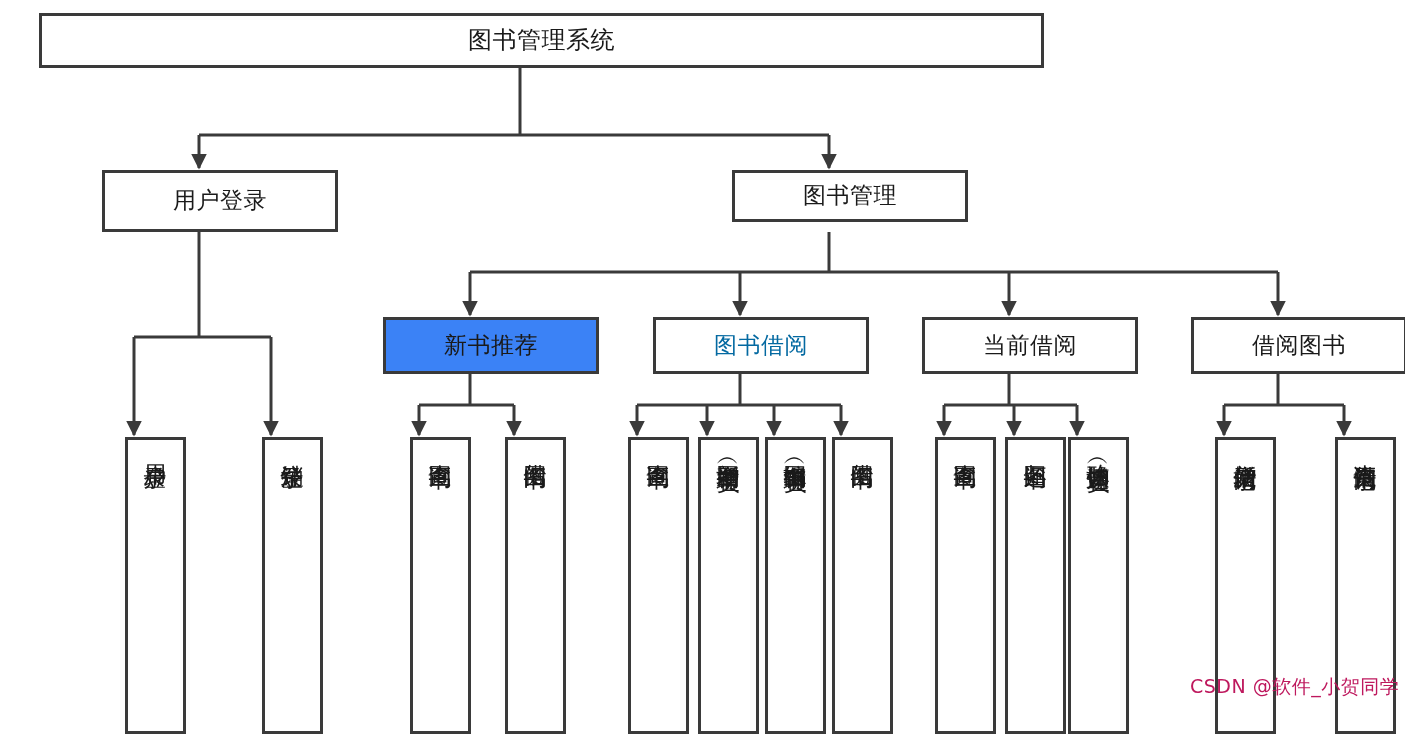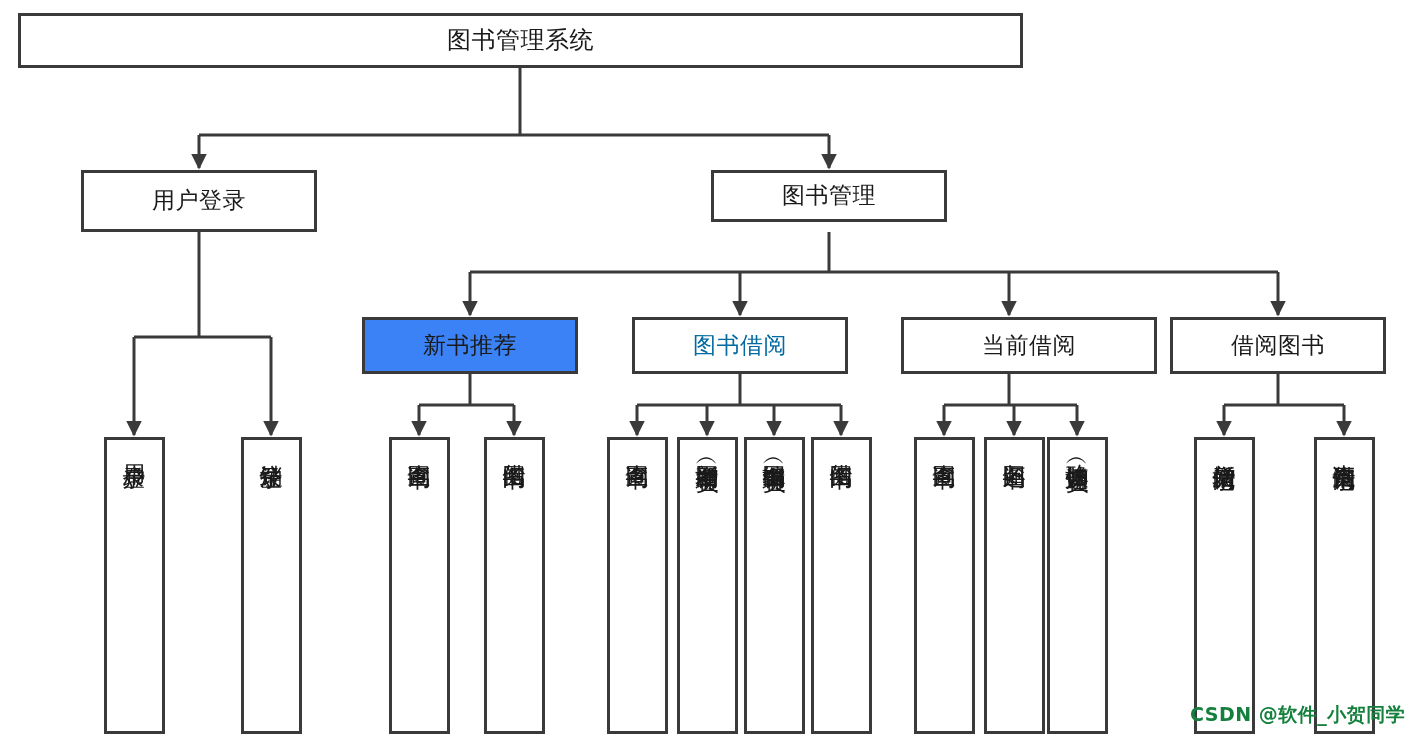--- a/index.html
+++ b/index.html
@@ -26,20 +26,21 @@
   }
   .node {
     position: absolute;
     box-sizing: border-box;
     border: 3px solid #3b82f6;
     background: #ffffff;
     display: flex;
     align-items: center;
     justify-content: center;
     color: #1a1a1a;
+    margin-left: 21px;
   }
   .node-label {
     display: block;
     text-align: center;
     line-height: 1.18;
     letter-spacing: 0.5px;
   }
   .h-node .node-label {
     font-size: 23px;
   }
@@ -55,27 +56,26 @@
     writing-mode: vertical-rl;
     text-orientation: upright;
     font-size: 23px;
     line-height: 1.14;
     letter-spacing: 1px;
     white-space: nowrap;
   }
   .watermark {
     position: absolute;
     left: 1190px;
-    top: 702px;
+    top: 674px;
     font-size: 19px;
-    color: #15803d;
+    color: #be185d;
     white-space: nowrap;
     font-family: "DejaVu Sans", "Liberation Sans", sans-serif;
     letter-spacing: 0.5px;
-    font-weight: bold;
   }
 </style>
 </head>
 <body>
 
 <div id="canvas">
 
   <svg id="diagram-svg" viewBox="0 0 1405 747" xmlns="http://www.w3.org/2000/svg">
     <defs>
       <marker id="arrow" viewBox="0 0 10 10" refX="9" refY="5" markerWidth="5.2" markerHeight="5.2" orient="auto-start-reverse">
@@ -138,21 +138,21 @@
       </div>
       <div class="node h-node" style="left: 711px; top: 170px; width: 236px; height: 52px; border-color: rgb(58, 58, 58); background: rgb(255, 255, 255); color: rgb(26, 26, 26);">
         <span class="node-label">图书管理</span>
       </div>
       <div class="node h-node" style="left: 362px; top: 317px; width: 216px; height: 57px; border-color: rgb(58, 58, 58); background: #3b82f6; color: rgb(26, 26, 26);">
         <span class="node-label">新书推荐</span>
       </div>
       <div class="node h-node" style="left: 632px; top: 317px; width: 216px; height: 57px; border-color: rgb(58, 58, 58); background: rgb(255, 255, 255); color: #0369a1;">
         <span class="node-label">图书借阅</span>
       </div>
-      <div class="node h-node" style="left: 901px; top: 317px; width: 256px; height: 57px; border-color: rgb(58, 58, 58); background: rgb(255, 255, 255); color: rgb(26, 26, 26);">
+      <div class="node h-node" style="left: 901px; top: 317px; width: 216px; height: 57px; border-color: rgb(58, 58, 58); background: rgb(255, 255, 255); color: rgb(26, 26, 26);">
         <span class="node-label">当前借阅</span>
       </div>
       <div class="node h-node" style="left: 1170px; top: 317px; width: 216px; height: 57px; border-color: rgb(58, 58, 58); background: rgb(255, 255, 255); color: rgb(26, 26, 26);">
         <span class="node-label">借阅图书</span>
       </div>
       <div class="node v-node" style="left: 104px; top: 437px; width: 61px; height: 297px; border-color: rgb(58, 58, 58); background: rgb(255, 255, 255); color: rgb(26, 26, 26);">
         <span class="node-label">用户登录</span>
       </div>
       <div class="node v-node" style="left: 241px; top: 437px; width: 61px; height: 297px; border-color: rgb(58, 58, 58); background: rgb(255, 255, 255); color: rgb(26, 26, 26);">
         <span class="node-label">注销登录</span>

